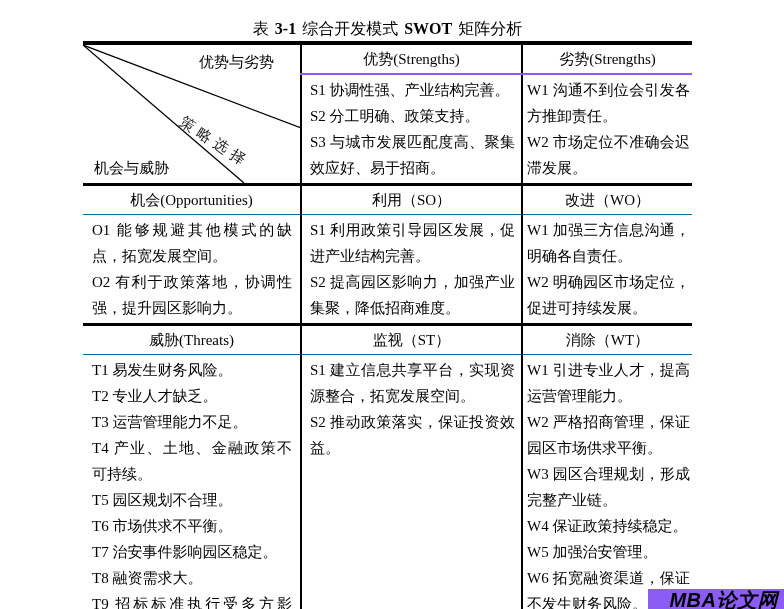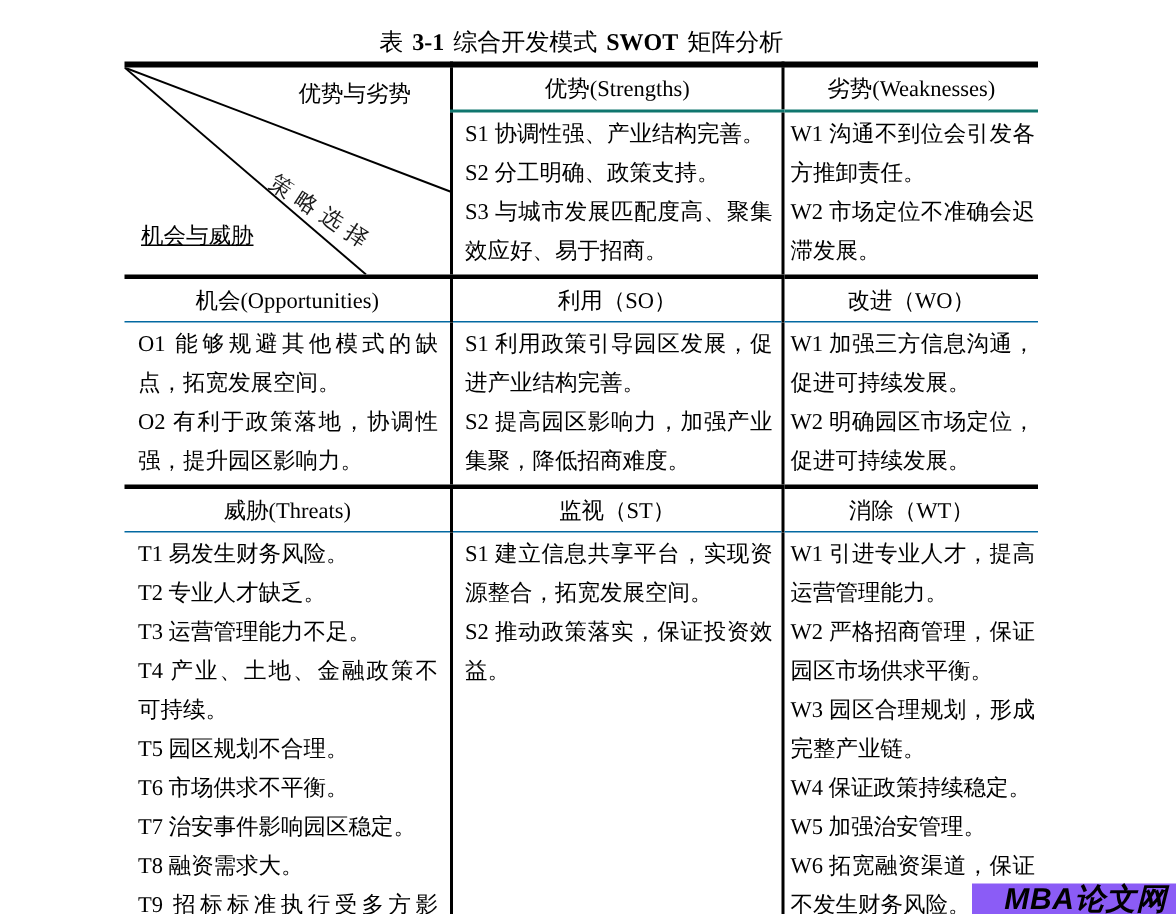--- a/index.html
+++ b/index.html
@@ -24,33 +24,33 @@
     width:609px;border-collapse:collapse;table-layout:fixed;
     border-top:4px solid #000;border-bottom:4px solid #000;
     font-size:15px;
   }
   col.c1{width:218px;}
   col.c2{width:221px;}
   col.c3{width:170px;}
   td{vertical-align:top;}
   td.vln{border-left:2px solid #000;font-family:Liberation Serif, serif;}
   tr.hdr td{height:26px;vertical-align:middle;text-align:center;padding:1px 2px;}
-  tr.hdr1 td{border-bottom:2px solid #0f766e;}
+  tr.hdr1 td{border-bottom:2px solid #8b5cf6;}
   tr.hdr2 td{border-top:3px solid #000;border-bottom:1px solid #0369a1;}
   td.cell{padding:2px 6px 2px 8px;line-height:26px;text-align:justify;}
   td.cell-c1{padding:2px 8px 2px 9px;line-height:26px;text-align:justify;}
   td.cell-c3{padding:2px 2px 2px 4px;line-height:26px;text-align:justify;}
   td p.line-item{margin:0;}
   
   td.corner{position:relative;padding:0;}
   .corner-svg{position:absolute;left:0;top:0;}
   .corner-label{position:absolute;white-space:nowrap;font-size:15px;}
   .corner-top{top:8px;right:26px;}
   .corner-diag{left:98px;top:66px;transform:rotate(33deg);transform-origin:left center;letter-spacing:5px;color:#1a1a1a;}
-  .corner-bottom{left:11px;bottom:16px;text-decoration:underline;}
+  .corner-bottom{left:11px;bottom:5px;}
   
   .watermark{position:absolute;right:0;bottom:0;z-index:5;text-align:right;font-family:"Liberation Sans","DejaVu Sans",sans-serif;}
   .site-name{display:block;font-style:italic;font-weight:700;font-size:20px;line-height:22px;background:#8b5cf6;padding:0 6px 1px 10px;letter-spacing:0.5px;}
   .site-url{display:block;font-style:italic;font-size:12.5px;line-height:13px;color:#ec4899;padding-right:1px;}
 </style>
 </head>
 <body>
 
 <div class="page">
 
@@ -70,21 +70,21 @@
       <td class="corner" rowspan="2">
         <svg class="corner-svg" width="218" height="138" viewBox="0 0 218 138">
           <line x1="0" y1="0" x2="218" y2="83" stroke="#000" stroke-width="1.3"></line>
           <line x1="0" y1="0" x2="161" y2="138" stroke="#000" stroke-width="1.3"></line>
         </svg>
         <span class="corner-label corner-top">优势与劣势</span>
         <span class="corner-label corner-diag">策略选择</span>
         <span class="corner-label corner-bottom">机会与威胁</span>
       </td>
       <td class="vln">优势(Strengths)</td>
-      <td class="vln">劣势(Weaknesses)</td>
+      <td class="vln">劣势(Strengths)</td>
     </tr>
 
     <tr>
       <td class="vln cell">
             <p class="line-item">S1 协调性强、产业结构完善。</p>
             <p class="line-item">S2 分工明确、政策支持。</p>
             <p class="line-item">S3 与城市发展匹配度高、聚集效应好、易于招商。</p>
           </td>
       <td class="vln cell-c3">
             <p class="line-item">W1 沟通不到位会引发各方推卸责任。</p>
@@ -101,21 +101,21 @@
     <tr>
       <td class="cell-c1">
             <p class="line-item">O1 能够规避其他模式的缺点，拓宽发展空间。</p>
             <p class="line-item">O2 有利于政策落地，协调性强，提升园区影响力。</p>
           </td>
       <td class="vln cell">
             <p class="line-item">S1 利用政策引导园区发展，促进产业结构完善。</p>
             <p class="line-item">S2 提高园区影响力，加强产业集聚，降低招商难度。</p>
           </td>
       <td class="vln cell-c3">
-            <p class="line-item">W1 加强三方信息沟通，促进可持续发展。</p>
+            <p class="line-item">W1 加强三方信息沟通，明确各自责任。</p>
             <p class="line-item">W2 明确园区市场定位，促进可持续发展。</p>
           </td>
     </tr>
 
     <tr class="hdr hdr2">
       <td>威胁(Threats)</td>
       <td class="vln">监视（ST）</td>
       <td class="vln">消除（WT）</td>
     </tr>
 

